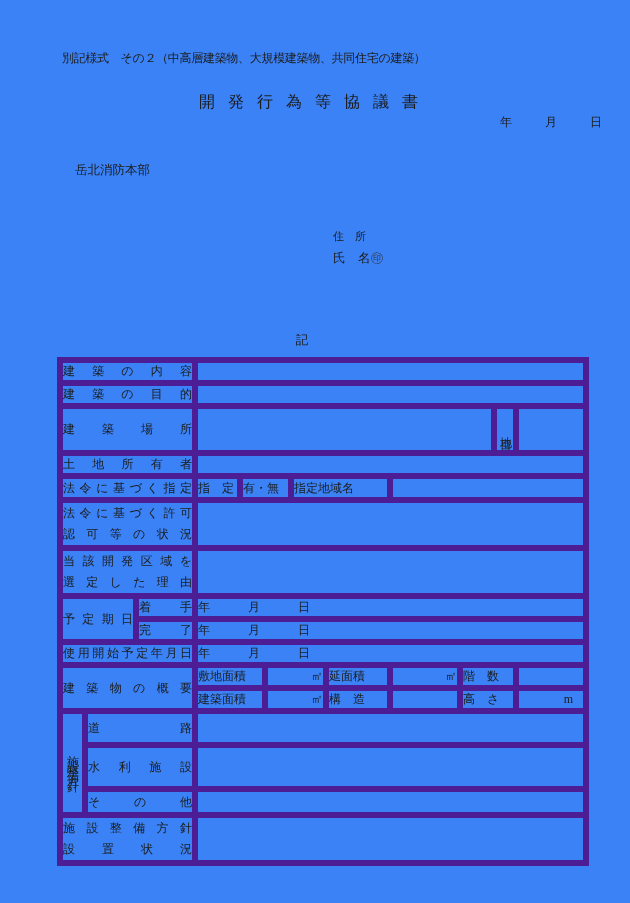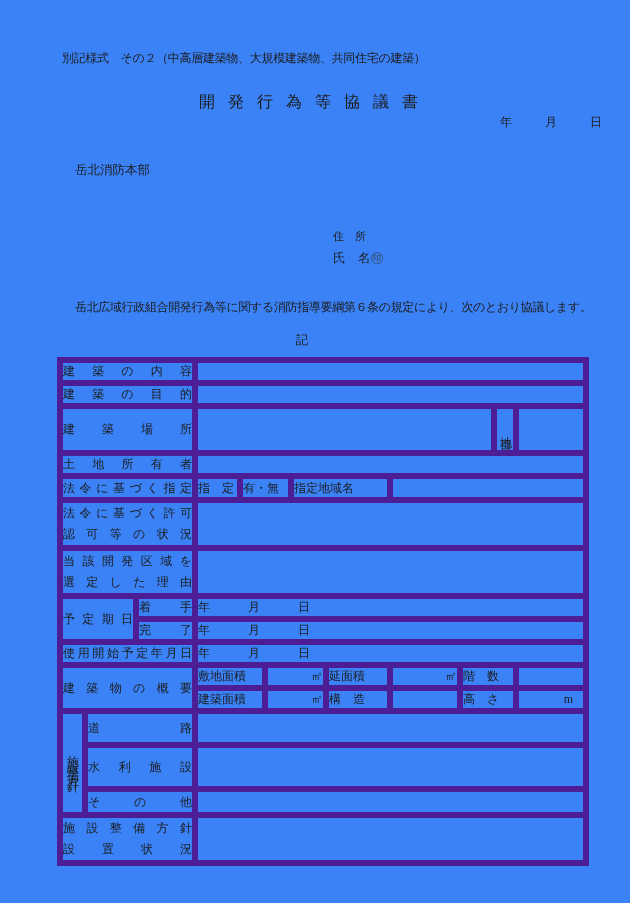--- a/index.html
+++ b/index.html
@@ -72,21 +72,20 @@
   <div class="abs org-line">岳北消防本部</div>
 
 
   <div class="abs addr-line">住　所</div>
 
   <div class="abs name-line">
     <span>氏　名</span>
     <span class="seal">㊞</span>
   </div>
 
-  <div class="abs body-par">岳北広域行政組合開発行為等に関する消防指導要綱第６条の規定により、次のとおり協議します。</div>
 
   <div class="abs record-head">記</div>
 
   <table class="frm">
     <colgroup>
       <col style="width:25px">
         <col style="width:51px">
         <col style="width:59px">
       <col style="width:45px">
         <col style="width:25px">

